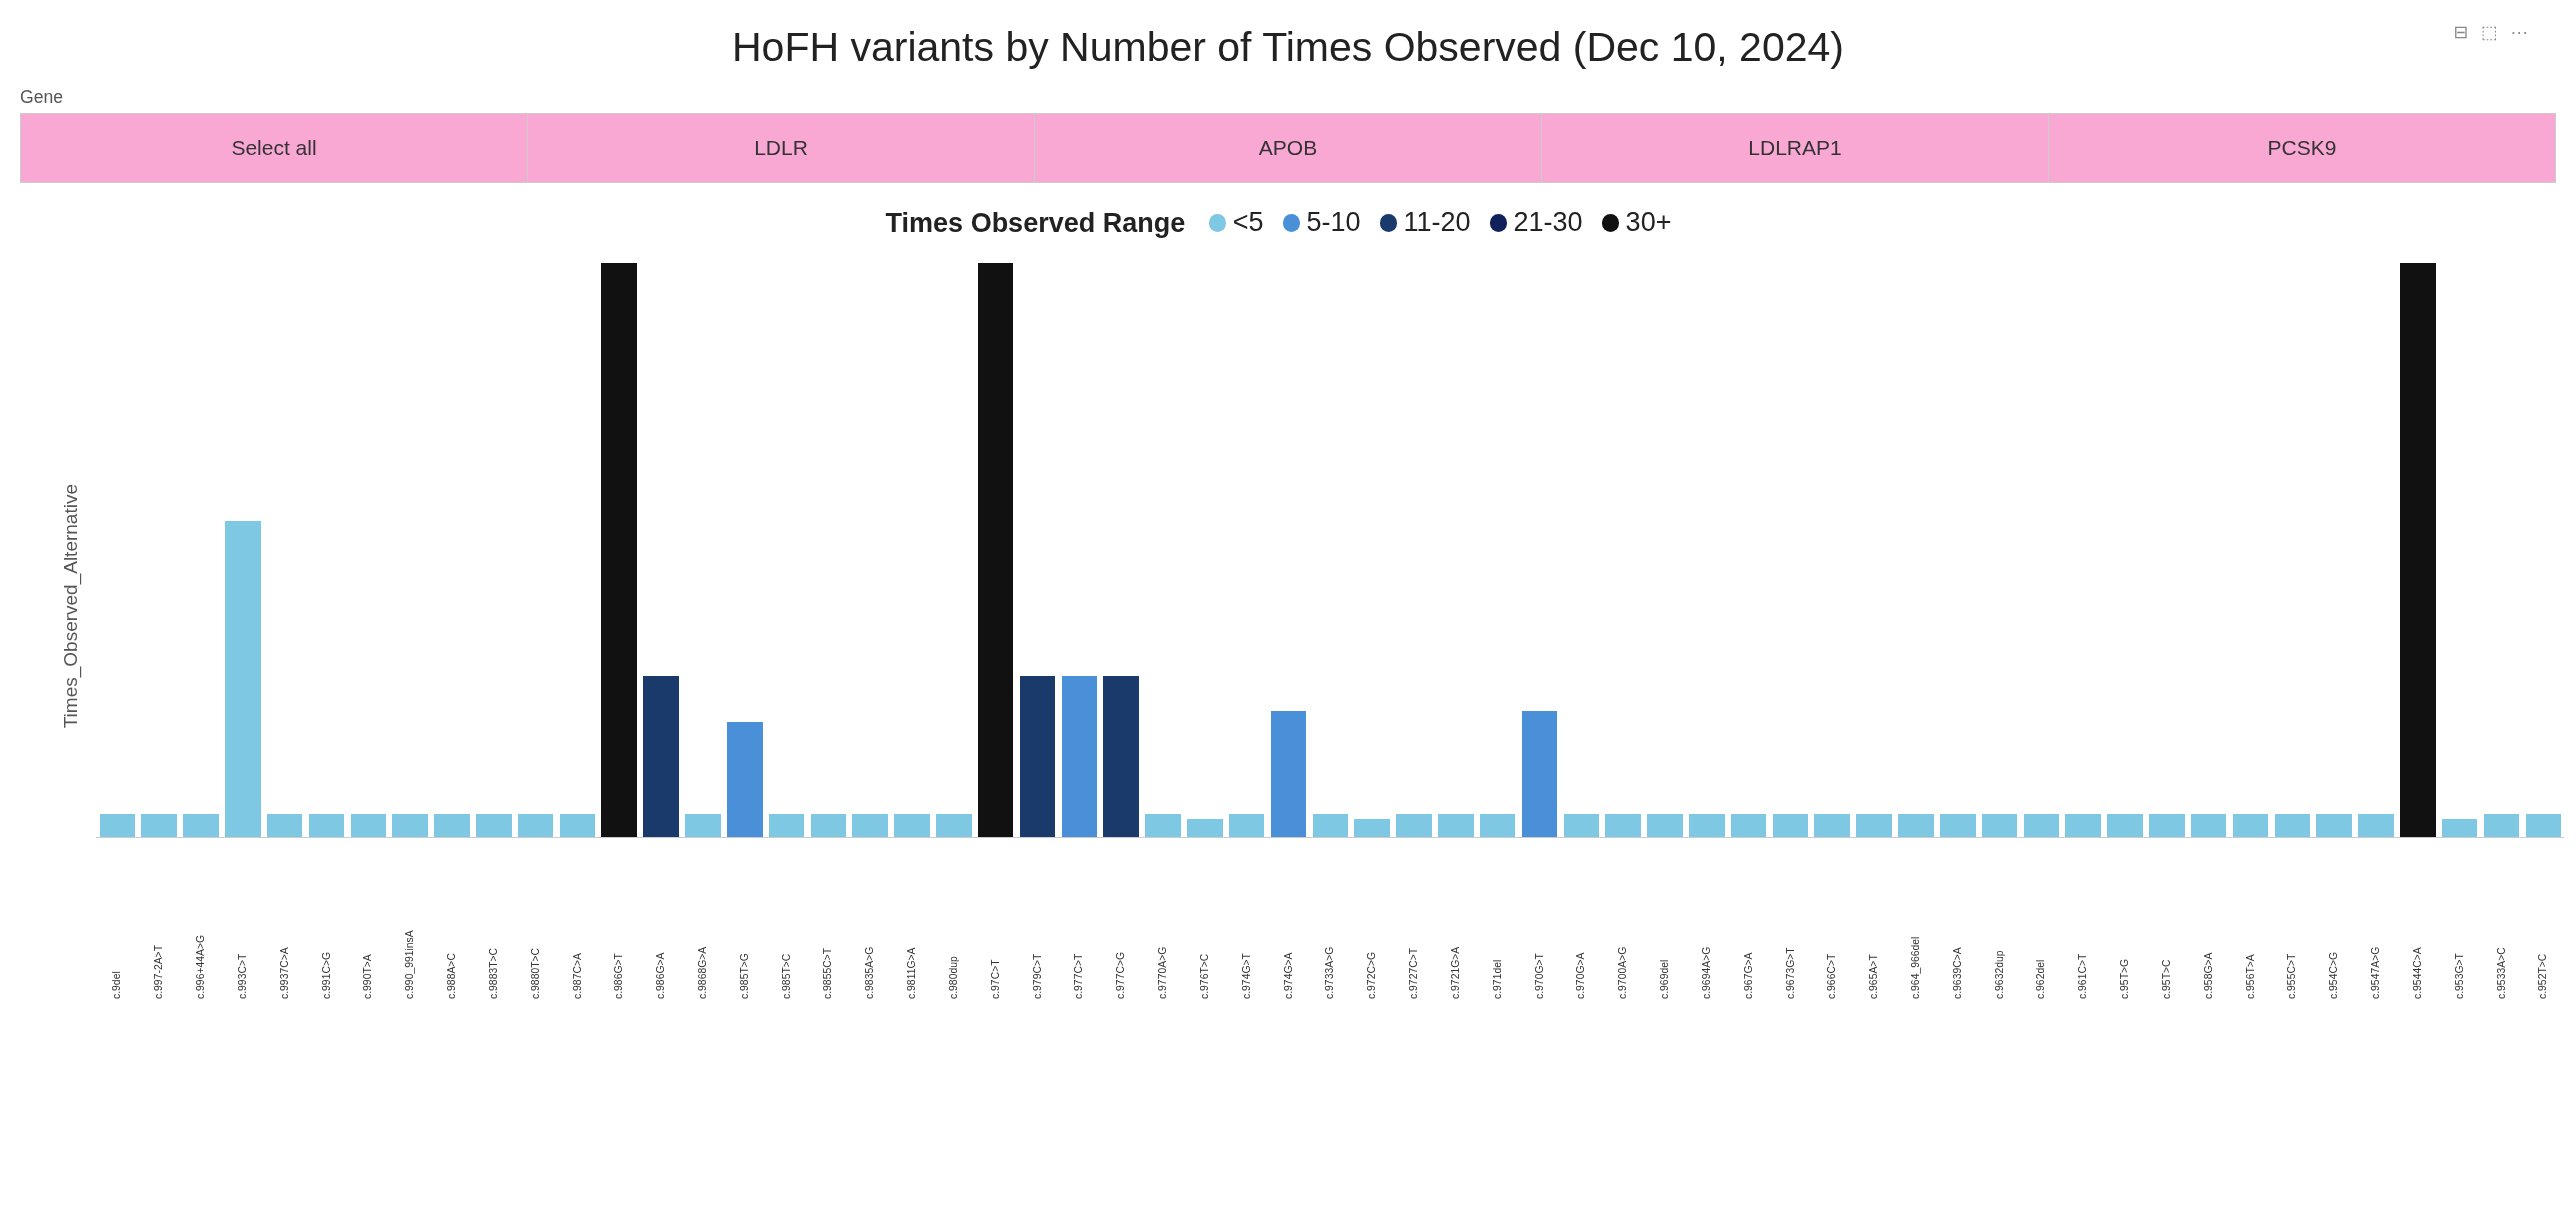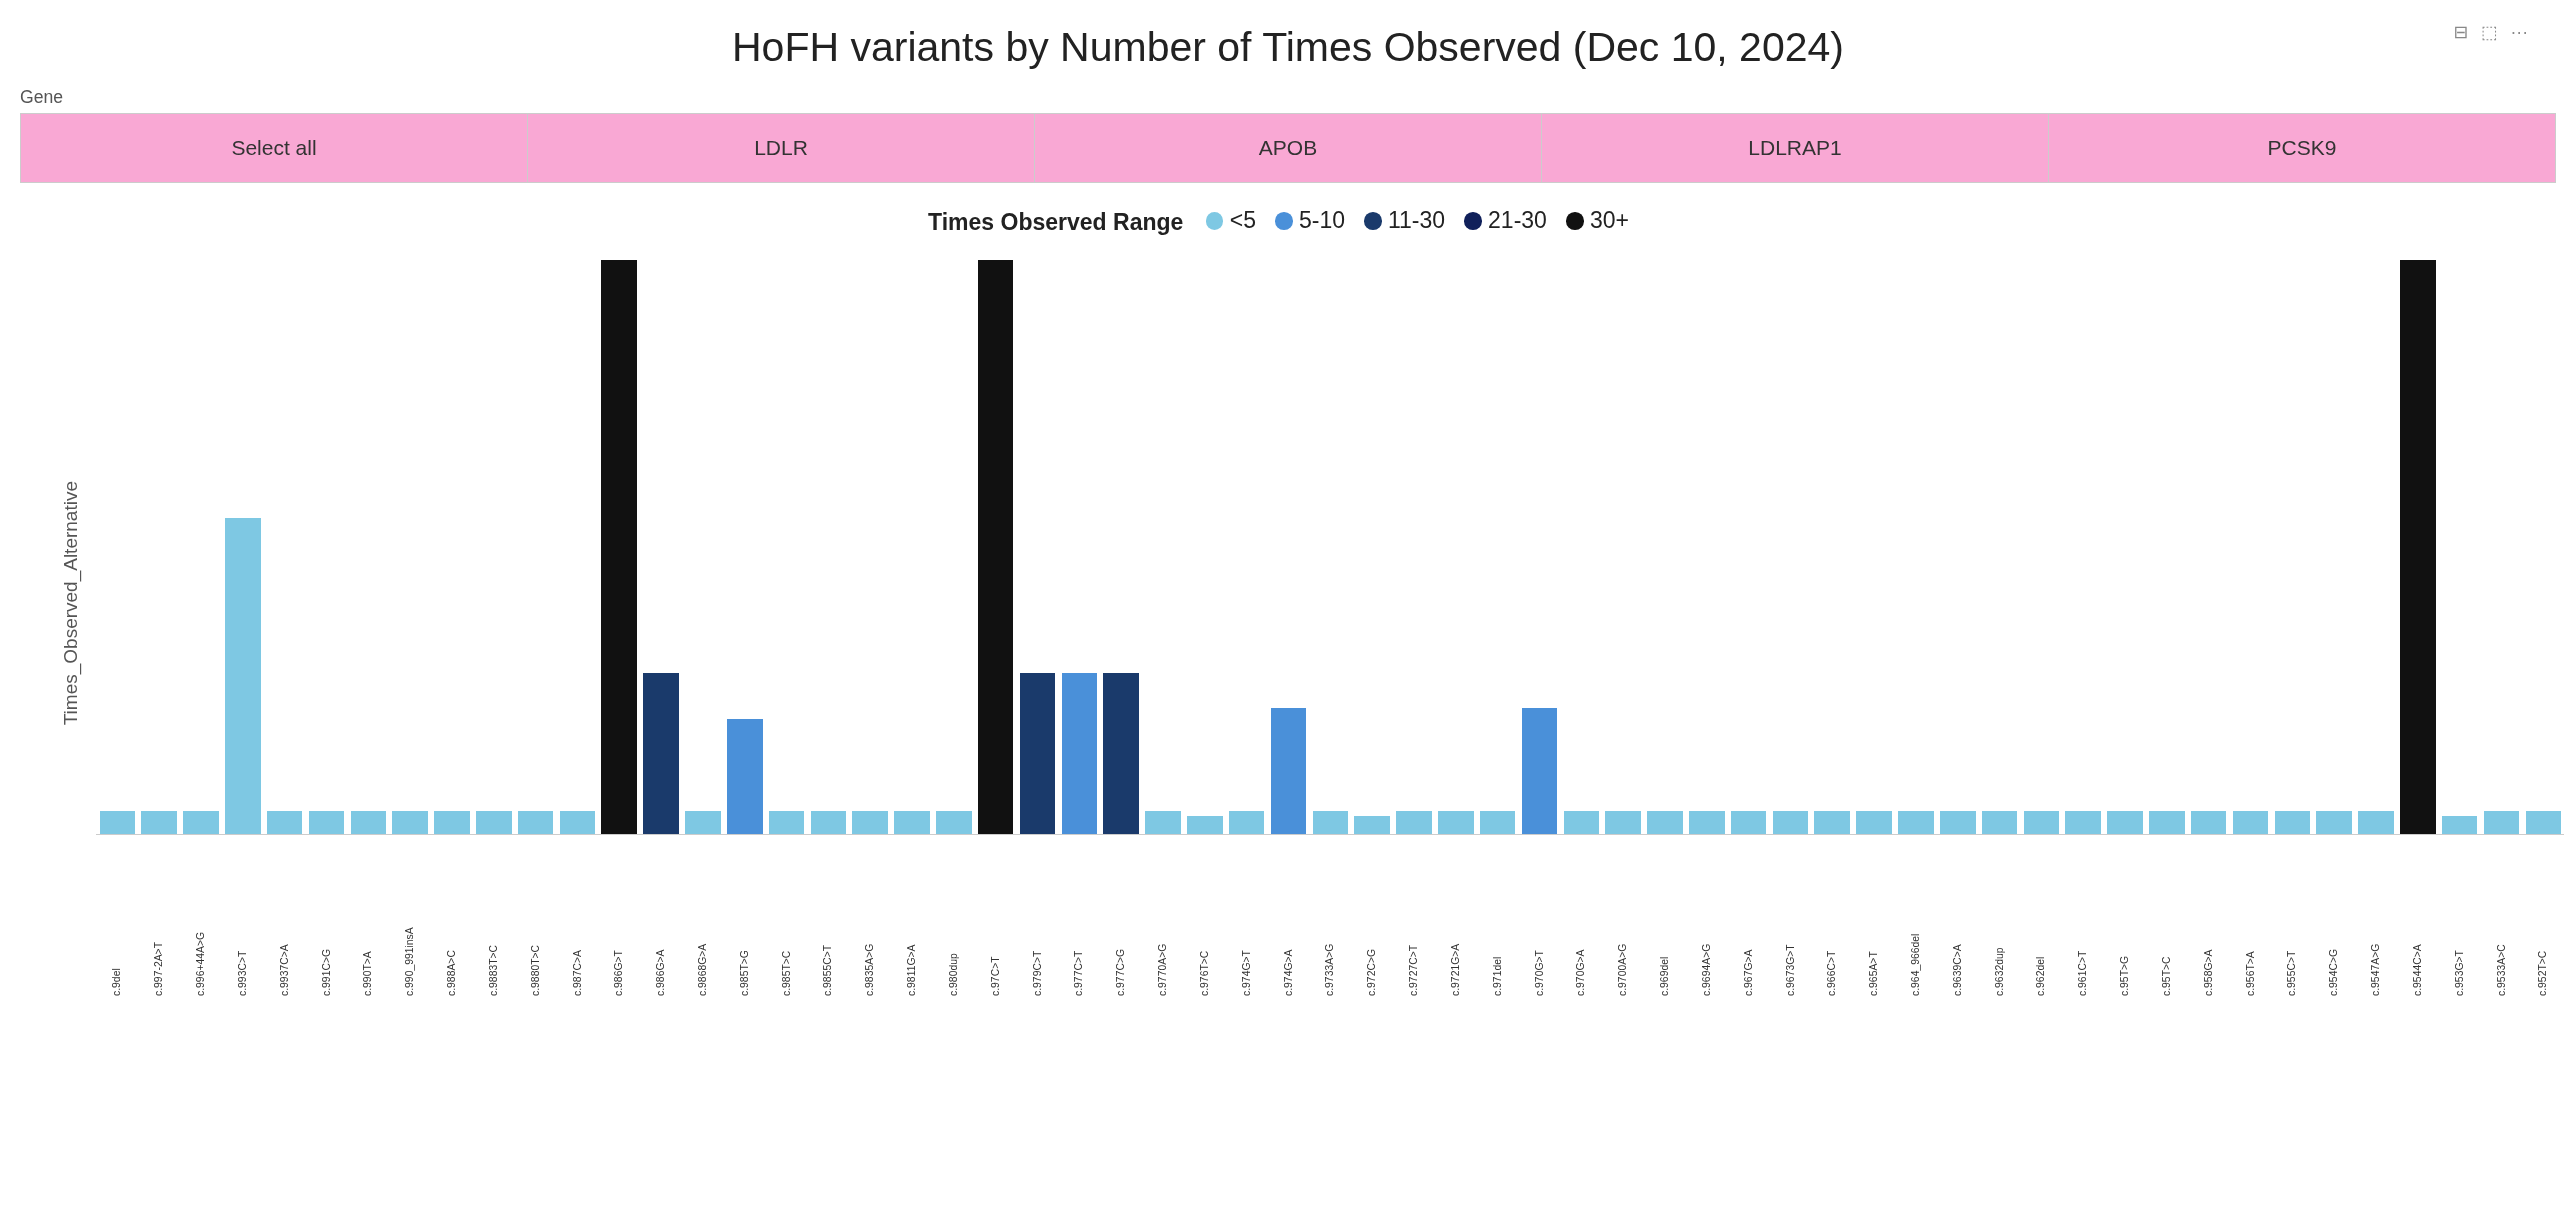--- a/index.html
+++ b/index.html
@@ -53,21 +53,21 @@
       color: #333;
       border-right: 1.2px solid #ccc;
       cursor: pointer;
       background: #f9a8d4;
     }
     .filter-btn:last-child { border-right: none; }
 
     .legend {
       text-align: center;
       margin-bottom: 24px;
-      font-size: 23px;
+      font-size: 27px;
       color: #222;
     }
     .legend-label {
       font-weight: 700;
       margin-right: 16px;
     }
     .legend-item {
       display: inline-flex;
       align-items: center;
       margin-right: 19px;
@@ -168,21 +168,21 @@
     <span class="legend-label">Times Observed Range</span>
     
   <span class="legend-item">
         <span class="legend-dot" style="background: rgb(126, 200, 227);"></span>
         <span>&lt;5</span>
       </span><span class="legend-item">
         <span class="legend-dot" style="background: rgb(74, 144, 217);"></span>
         <span>5-10</span>
       </span><span class="legend-item">
         <span class="legend-dot" style="background: rgb(26, 58, 107);"></span>
-        <span>11-30</span>
+        <span>11-20</span>
       </span><span class="legend-item">
         <span class="legend-dot" style="background: rgb(16, 32, 90);"></span>
         <span>21-30</span>
       </span><span class="legend-item">
         <span class="legend-dot" style="background: rgb(17, 17, 17);"></span>
         <span>30+</span>
       </span></div>
 
   <div class="chart-area">
     <div class="y-axis-label">Times_Observed_Alternative</div>

